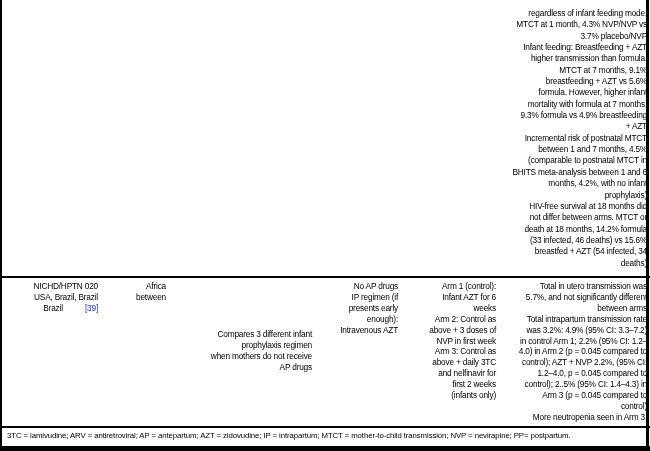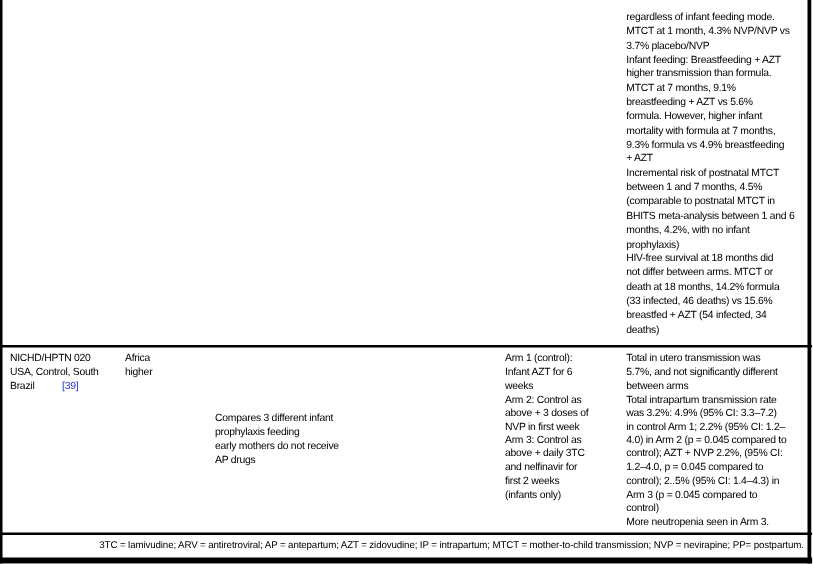--- a/index.html
+++ b/index.html
@@ -11,57 +11,58 @@
     font-family: "Liberation Sans", sans-serif;
     color: #000000;
     overflow: hidden;
   }
   .cell {
     position: absolute;
     font-size: 8.3px;
     letter-spacing: -0.2px;
     white-space: nowrap;
     color: #000000;
+    text-align: right;
   }
   .r1 { line-height: 11.35px; }
   .r2 { line-height: 10.9px; }
   .it { }
   .ref { color: var(--citation-color, #2233cc); cursor: pointer; padding-left: 20px; }
   .vline, .hline { position: absolute; background: #000000; }
   .footnote {
     position: absolute;
     left: 7px;
     top: 431px;
     width: 636px;
     font-size: 7.8px;
     letter-spacing: -0.1px;
     white-space: nowrap;
     color: #000000;
-    text-align: right;
   }
 </style>
 </head>
 <body>
 
 <div class="page">
 
   <div class="vline" style="left:0; top:0; width:2px; height:451px;"></div>
   <div class="vline" style="left:646px; top:0; width:3px; height:451px;"></div>
   <div class="hline" style="left:0; top:276px; width:650px; height:2px;"></div>
   <div class="hline" style="left:0; top:426px; width:650px; height:2px;"></div>
   <div class="hline" style="left:0; top:446px; width:650px; height:5px;"></div>
 
   <div class="cell r1" style="left:501px; top:8px; width:146px;"><span>regardless of infant feeding mode.</span><br><span>MTCT at 1 month, 4.3% NVP/NVP vs</span><br><span>3.7% placebo/NVP</span><br><span class="it">Infant feeding:</span><span> Breastfeeding + AZT</span><br><span>higher transmission than formula.</span><br><span>MTCT at 7 months, 9.1%</span><br><span>breastfeeding + AZT vs 5.6%</span><br><span>formula. However, higher infant</span><br><span>mortality with formula at 7 months,</span><br><span>9.3% formula vs 4.9% breastfeeding</span><br><span>+ AZT</span><br><span>Incremental risk of postnatal MTCT</span><br><span>between 1 and 7 months, 4.5%</span><br><span>(comparable to postnatal MTCT in</span><br><span>BHITS meta-analysis between 1 and 6</span><br><span>months, 4.2%, with no infant</span><br><span>prophylaxis)</span><br><span>HIV-free survival at 18 months did</span><br><span>not differ between arms. MTCT or</span><br><span>death at 18 months, 14.2% formula</span><br><span>(33 infected, 46 deaths) vs 15.6%</span><br><span>breastfed + AZT (54 infected, 34</span><br><span>deaths)</span></div>
 
-  <div class="cell r2" style="left:8px; top:281px; width:90px;"><span>NICHD/HPTN 020</span><br><span>USA, Control, South</span><br><span>Brazil </span><span class="ref">[39]</span></div>
+  <div class="cell r2" style="left:8px; top:281px; width:90px;"><span>NICHD/HPTN 020</span><br><span>USA, Brazil, Brazil</span><br><span>Brazil </span><span class="ref">[39]</span></div>
 
-  <div class="cell r2" style="left:100px; top:281px; width:66px;"><span>Africa</span><br><span>higher</span></div>
+  <div class="cell r2" style="left:100px; top:281px; width:66px;"><span>Africa</span><br><span>between</span></div>
 
-  <div class="cell r2" style="left:172px; top:281px; width:140px;margin-top:48px;"><span>Compares 3 different infant</span><br><span>prophylaxis feeding</span><br><span>early mothers do not receive</span><br><span>AP drugs</span></div>
+  <div class="cell r2" style="left:172px; top:281px; width:140px;margin-top:48px;"><span>Compares 3 different infant</span><br><span>prophylaxis regimen</span><br><span>when mothers do not receive</span><br><span>AP drugs</span></div>
 
+  <div class="cell r2" style="left:318px; top:281px; width:80px;"><span>No AP drugs</span><br><span>IP regimen (if</span><br><span>presents early</span><br><span>enough):</span><br><span>Intravenous AZT</span></div>
 
   <div class="cell r2" style="left:404px; top:281px; width:92px;"><span class="it">Arm 1 (control):</span><br><span>Infant AZT for 6</span><br><span>weeks</span><br><span class="it">Arm 2:</span><span> Control as</span><br><span>above + 3 doses of</span><br><span>NVP in first week</span><br><span class="it">Arm 3:</span><span> Control as</span><br><span>above + daily 3TC</span><br><span>and nelfinavir for</span><br><span>first 2 weeks</span><br><span>(infants only)</span></div>
 
   <div class="cell r2" style="left:501px; top:281px; width:146px;"><span>Total </span><span class="it">in utero</span><span> transmission was</span><br><span>5.7%, and not significantly different</span><br><span>between arms</span><br><span>Total </span><span class="it">intrapartum</span><span> transmission rate</span><br><span>was 3.2%: 4.9% (95% CI: 3.3–7.2)</span><br><span>in control Arm 1; 2.2% (95% CI: 1.2–</span><br><span>4.0) in Arm 2 (</span><span class="it">p</span><span> = 0.045 compared to</span><br><span>control); AZT + NVP 2.2%, (95% CI:</span><br><span>1.2–4.0, </span><span class="it">p</span><span> = 0.045 compared to</span><br><span>control); 2..5% (95% CI: 1.4–4.3) in</span><br><span>Arm 3 (</span><span class="it">p</span><span> = 0.045 compared to</span><br><span>control)</span><br><span>More neutropenia seen in Arm 3.</span></div>
 
   <div class="footnote">3TC = lamivudine; ARV = antiretroviral; AP = antepartum; AZT = zidovudine; IP = intrapartum; MTCT = mother-to-child transmission; NVP = nevirapine; PP= postpartum.</div>
 
 </div>
 
 </body></html>

